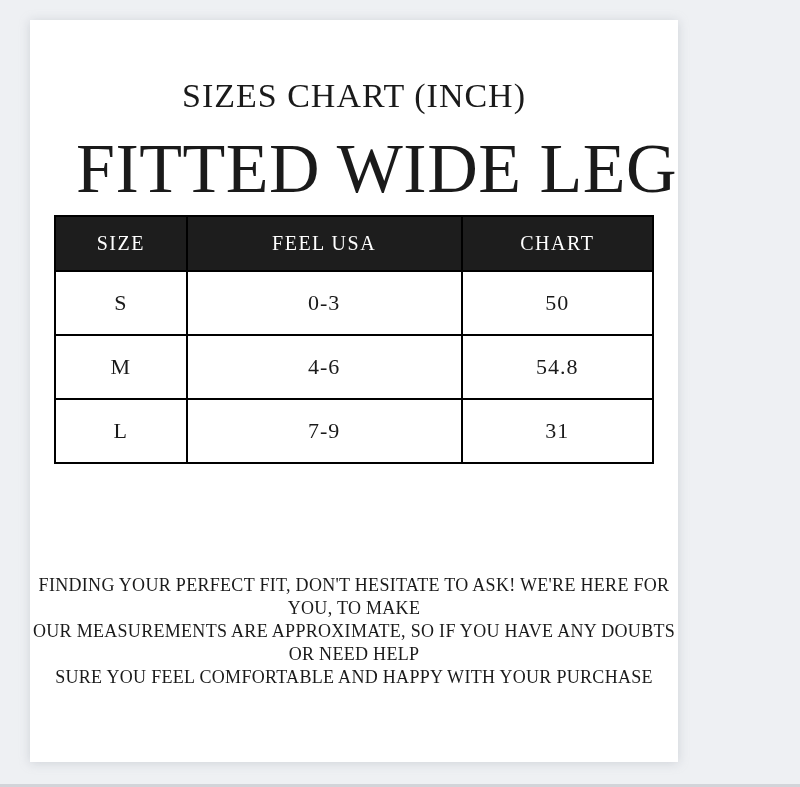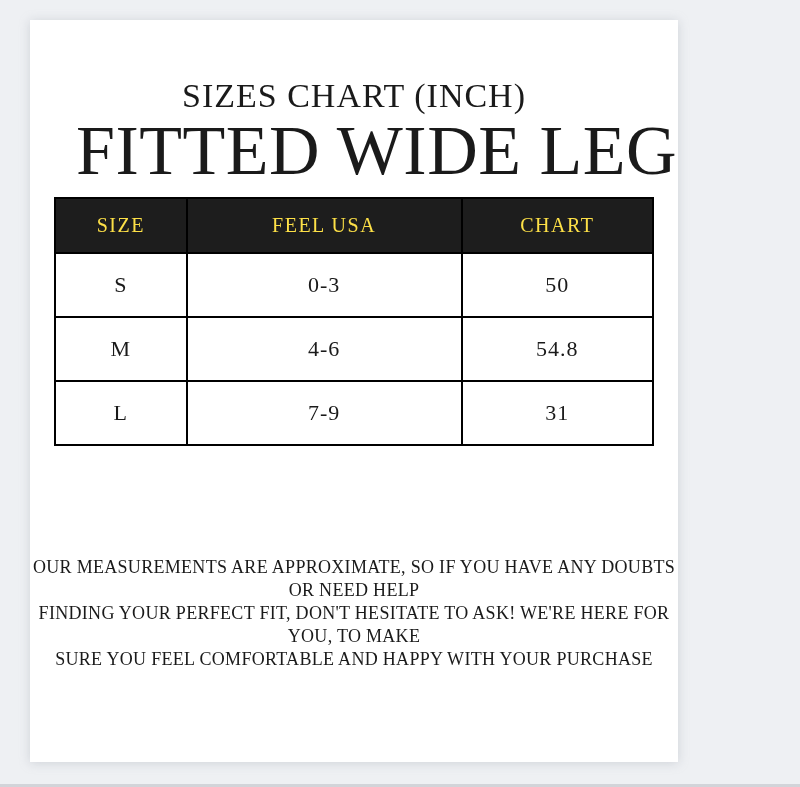--- a/index.html
+++ b/index.html
@@ -19,40 +19,40 @@
     box-shadow: 0 1px 10px rgba(150,155,165,0.35);
     text-align: center;
   }
   .subtitle {
     margin-top: 58px;
     font-size: 34px;
     line-height: 1.05;
     letter-spacing: 1px;
   }
   .big-title {
-    margin-top: 0;
+    margin-top: 18px;
     font-size: 70px;
     line-height: 1.05;
     letter-spacing: 0.5px;
     white-space: nowrap;
     padding-left: 45px;
   }
   table.size-table {
     width: 600px;
     margin: 10px auto 0 auto;
     border-collapse: collapse;
     border: 2px solid #000000;
   }
   table.size-table th, table.size-table td {
     border: 2px solid #000000;
     text-align: center;
   }
   table.size-table th {
     background: #1d1d1d;
-    color: #fde047;
+    color: #ffffff;
     font-weight: normal;
     font-size: 20px;
     letter-spacing: 1.5px;
     padding: 15px 8px;
   }
   table.size-table td {
     font-size: 22px;
     letter-spacing: 1px;
     padding: 18px 0;
     background: #ffffff;
@@ -116,20 +116,20 @@
       <tr>
         <td>L</td>
         <td>7-9</td>
         <td>31</td>
       </tr>
     </tbody>
   </table>
 
 
   <div class="disclaimer">
+    <div>FINDING YOUR PERFECT FIT, DON'T HESITATE TO ASK! WE'RE HERE FOR YOU, TO MAKE</div>
     <div>OUR MEASUREMENTS ARE APPROXIMATE, SO IF YOU HAVE ANY DOUBTS OR NEED HELP</div>
-    <div>FINDING YOUR PERFECT FIT, DON'T HESITATE TO ASK! WE'RE HERE FOR YOU, TO MAKE</div>
     <div>SURE YOU FEEL COMFORTABLE AND HAPPY WITH YOUR PURCHASE</div>
   </div>
 
 </div>
 
 <div class="bottom-edge"></div>
 
 </body></html>

